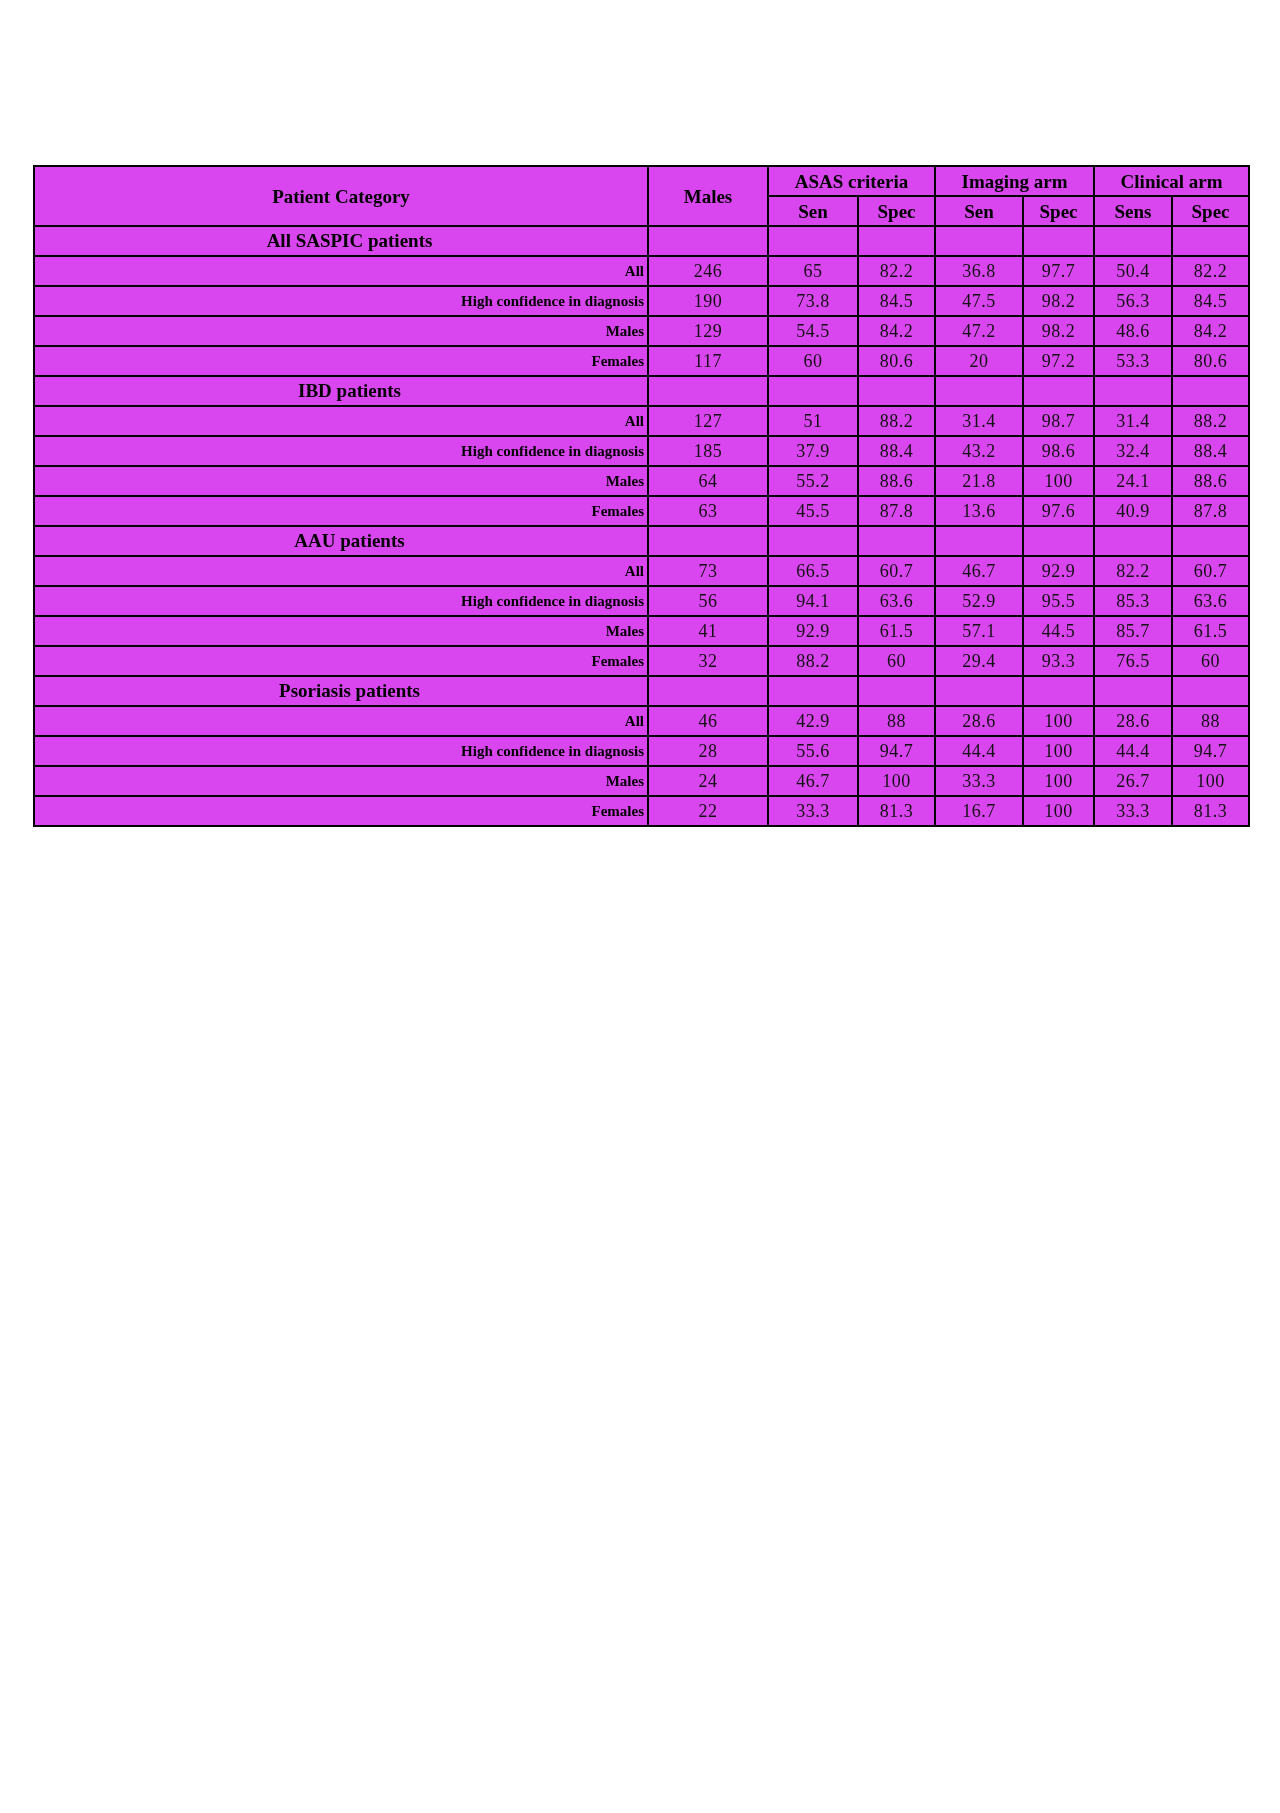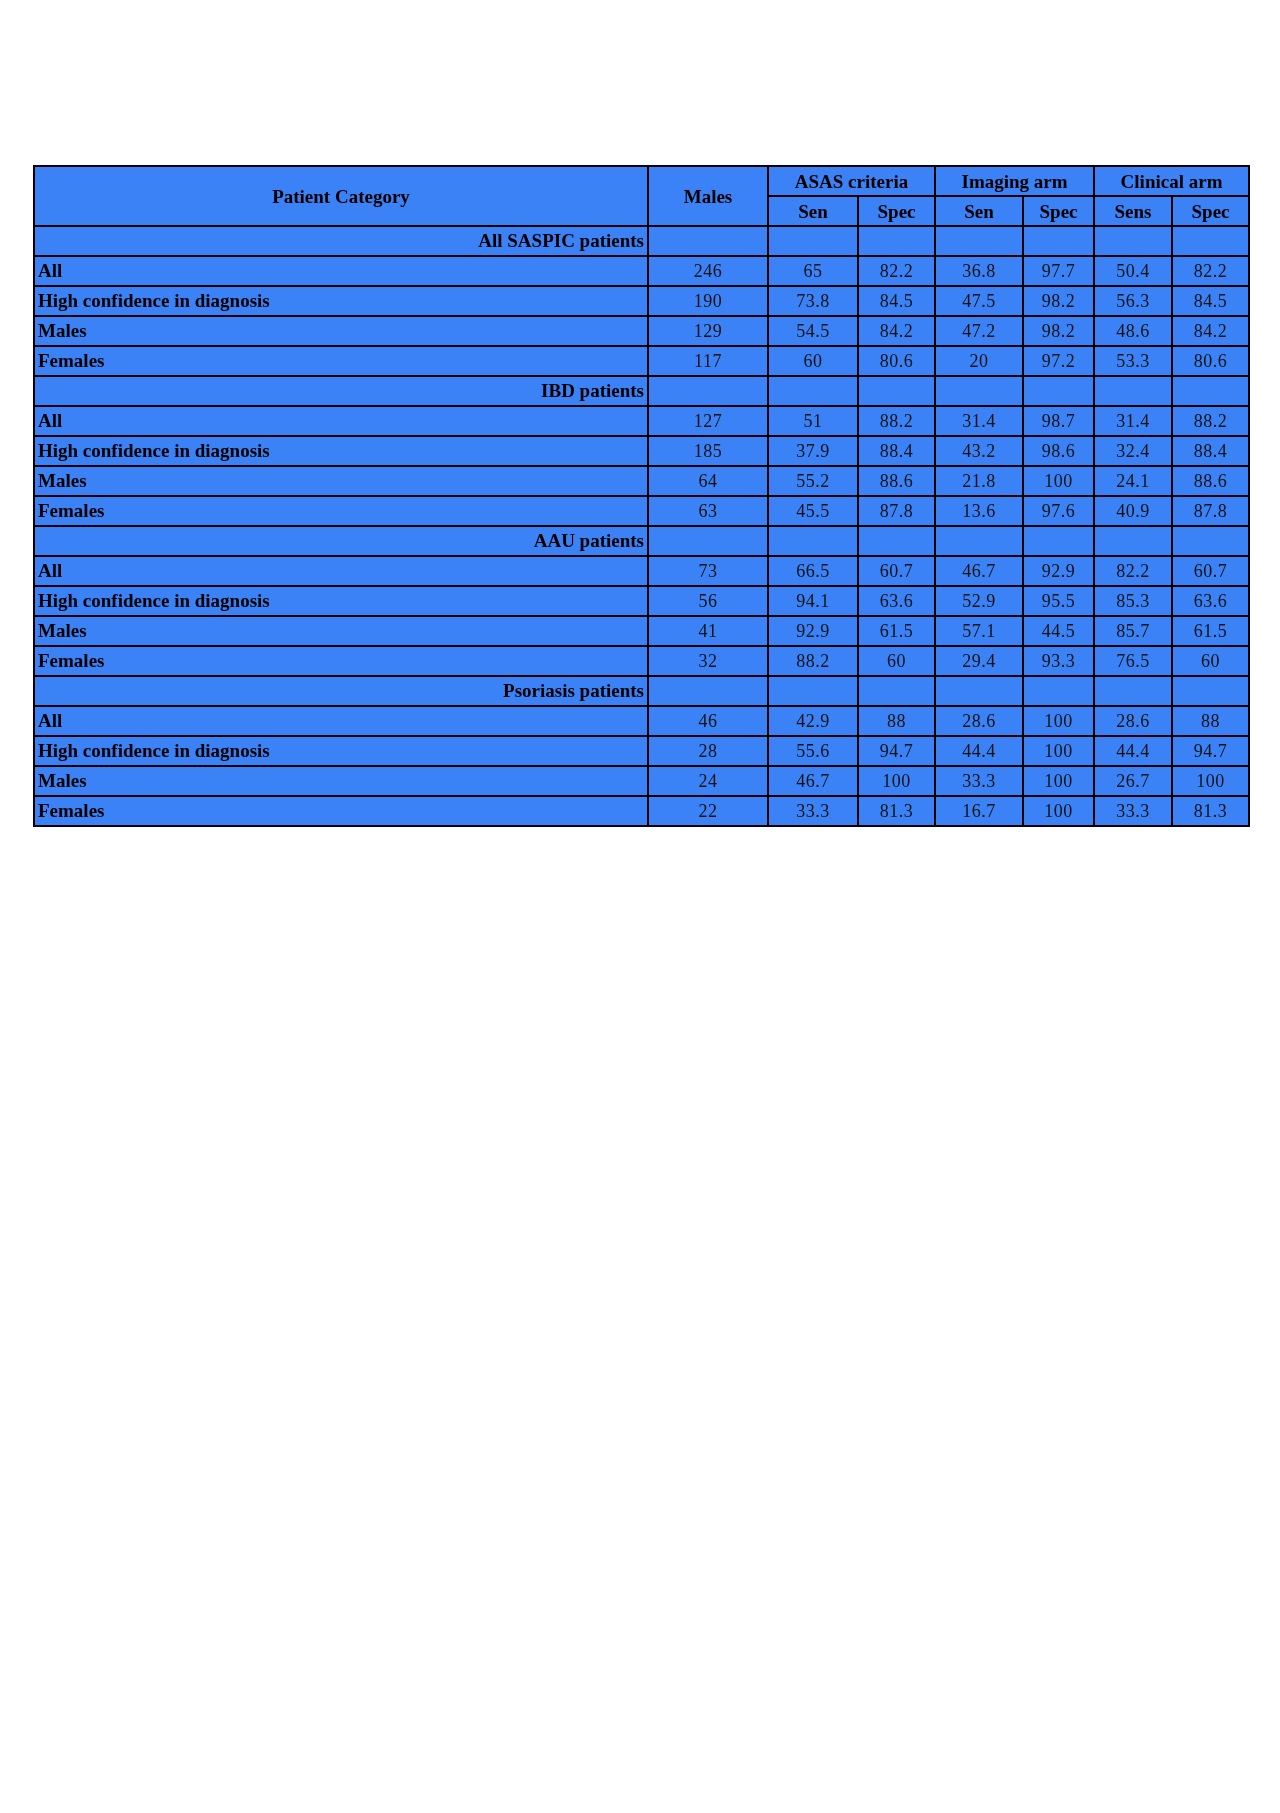--- a/index.html
+++ b/index.html
@@ -10,46 +10,46 @@
     font-family: "Liberation Serif", serif;
     color: #000;
   }
   .page { position: absolute; inset: 0; background: #ffffff; }
   table.results {
     position: absolute;
     left: 33px; top: 165px;
     width: 1215px;
     border-collapse: collapse;
     table-layout: fixed;
-    background: #3b82f6;
+    background: #d946ef;
   }
   .results th, .results td {
     border: 2px solid #000000;
     height: 30px;
     padding: 0 3px;
     overflow: hidden;
     white-space: nowrap;
     vertical-align: middle;
   }
   .results th {
     font-size: 19px;
     font-weight: bold;
     text-align: center;
     line-height: 1;
   }
   td.section {
     font-size: 19px;
     font-weight: bold;
+    text-align: center;
+    padding-left: 20px;
+  }
+  td.cat {
+    font-size: 15px;
+    font-weight: bold;
     text-align: right;
-    padding-left: 20px;
-  }
-  td.cat {
-    font-size: 19px;
-    font-weight: bold;
-    text-align: left;
   }
   td.val {
     font-size: 18px;
     font-weight: normal;
     text-align: center;
     color: #121212;
     letter-spacing: 0.5px;
   }
 </style>
 </head>

